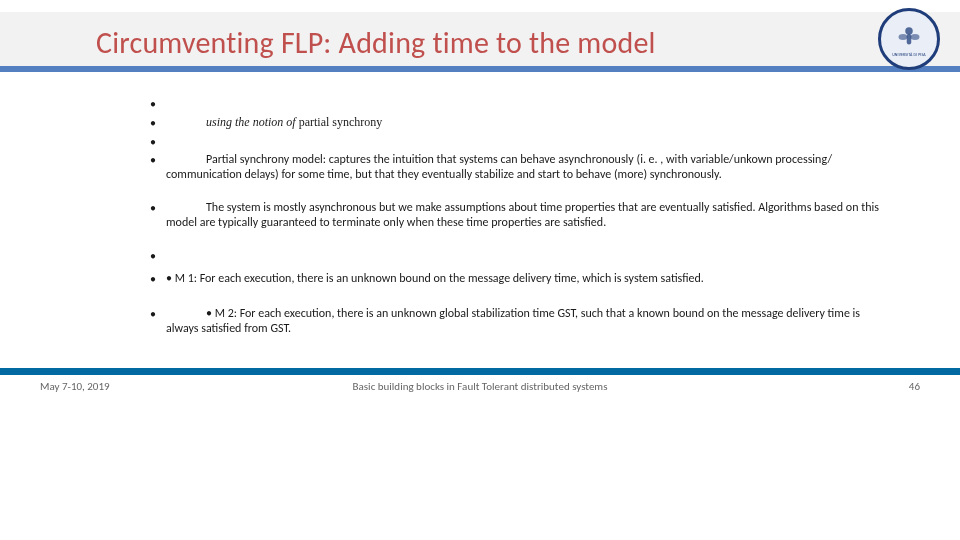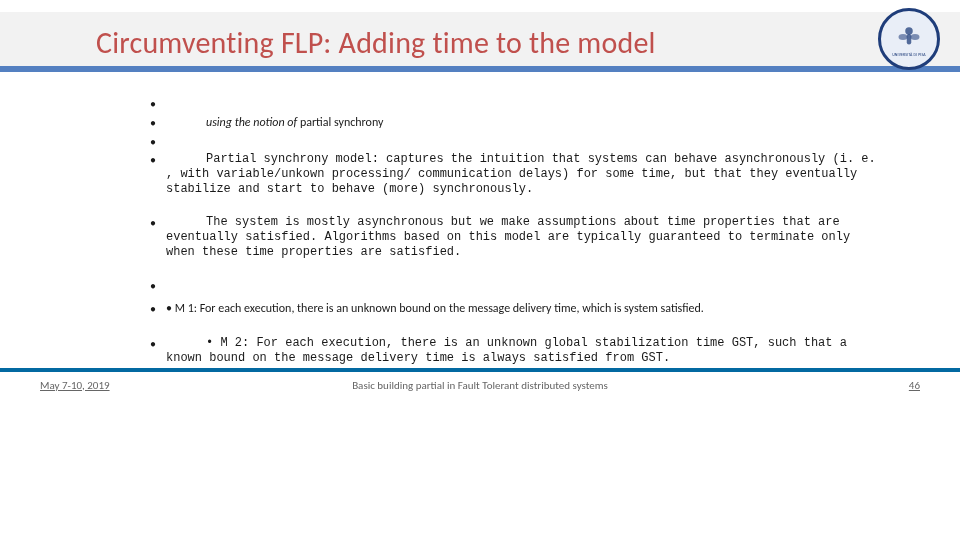--- a/index.html
+++ b/index.html
@@ -79,40 +79,39 @@
     width: 16px;
     flex: 0 0 16px;
     text-align: left;
     font-size: 12px;
     line-height: 1.4;
   }
   .row-text {
     flex: 1 1 auto;
     line-height: 1.25;
   }
-  .indent1 { padding-left: 40px; font-style: italic; }
+  .indent1 { padding-left: 40px; font-style: italic; font-family: Liberation Serif, serif; }
   .indent1 .normal { font-style: normal; }
-  .para-indent { text-indent: 40px; display: block; font-family: Liberation Mono, monospace; }
+  .para-indent { text-indent: 40px; display: block; }
   .gap-sm { height: 4px; }
   .gap-md { height: 16px; }
   .footer {
     position: absolute;
     bottom: 14px;
     left: 0;
     right: 0;
     height: 22px;
-    border-top: 4px solid #0369a1;
+    border-top: 7px solid #0369a1;
     display: flex;
     align-items: center;
     justify-content: space-between;
     padding: 8px 40px 0 40px;
     font-size: 11px;
     color: #666;
     box-sizing: border-box;
-    text-decoration: underline;
   }
   .footer-center {
     position: absolute;
     left: 0;
     right: 0;
     text-align: center;
     pointer-events: none;
   }
   .bold { font-weight: 700; }
 </style>
@@ -188,17 +187,17 @@
       <div class="bullet-dot">•</div>
       <div class="row-text">
         <span class="para-indent">• M 2: For each execution, there is an unknown global stabilization time GST, such that a known bound on the message delivery time  is always satisfied from GST.</span>
       </div>
     </div>
 
   </div>
 
   <div class="footer">
     <div>May 7-10, 2019</div>
-    <div class="footer-center">Basic building partial in Fault Tolerant distributed systems</div>
+    <div class="footer-center">Basic building blocks in Fault Tolerant distributed systems</div>
     <div>46</div>
   </div>
 
 </div>
 
 </body></html>

